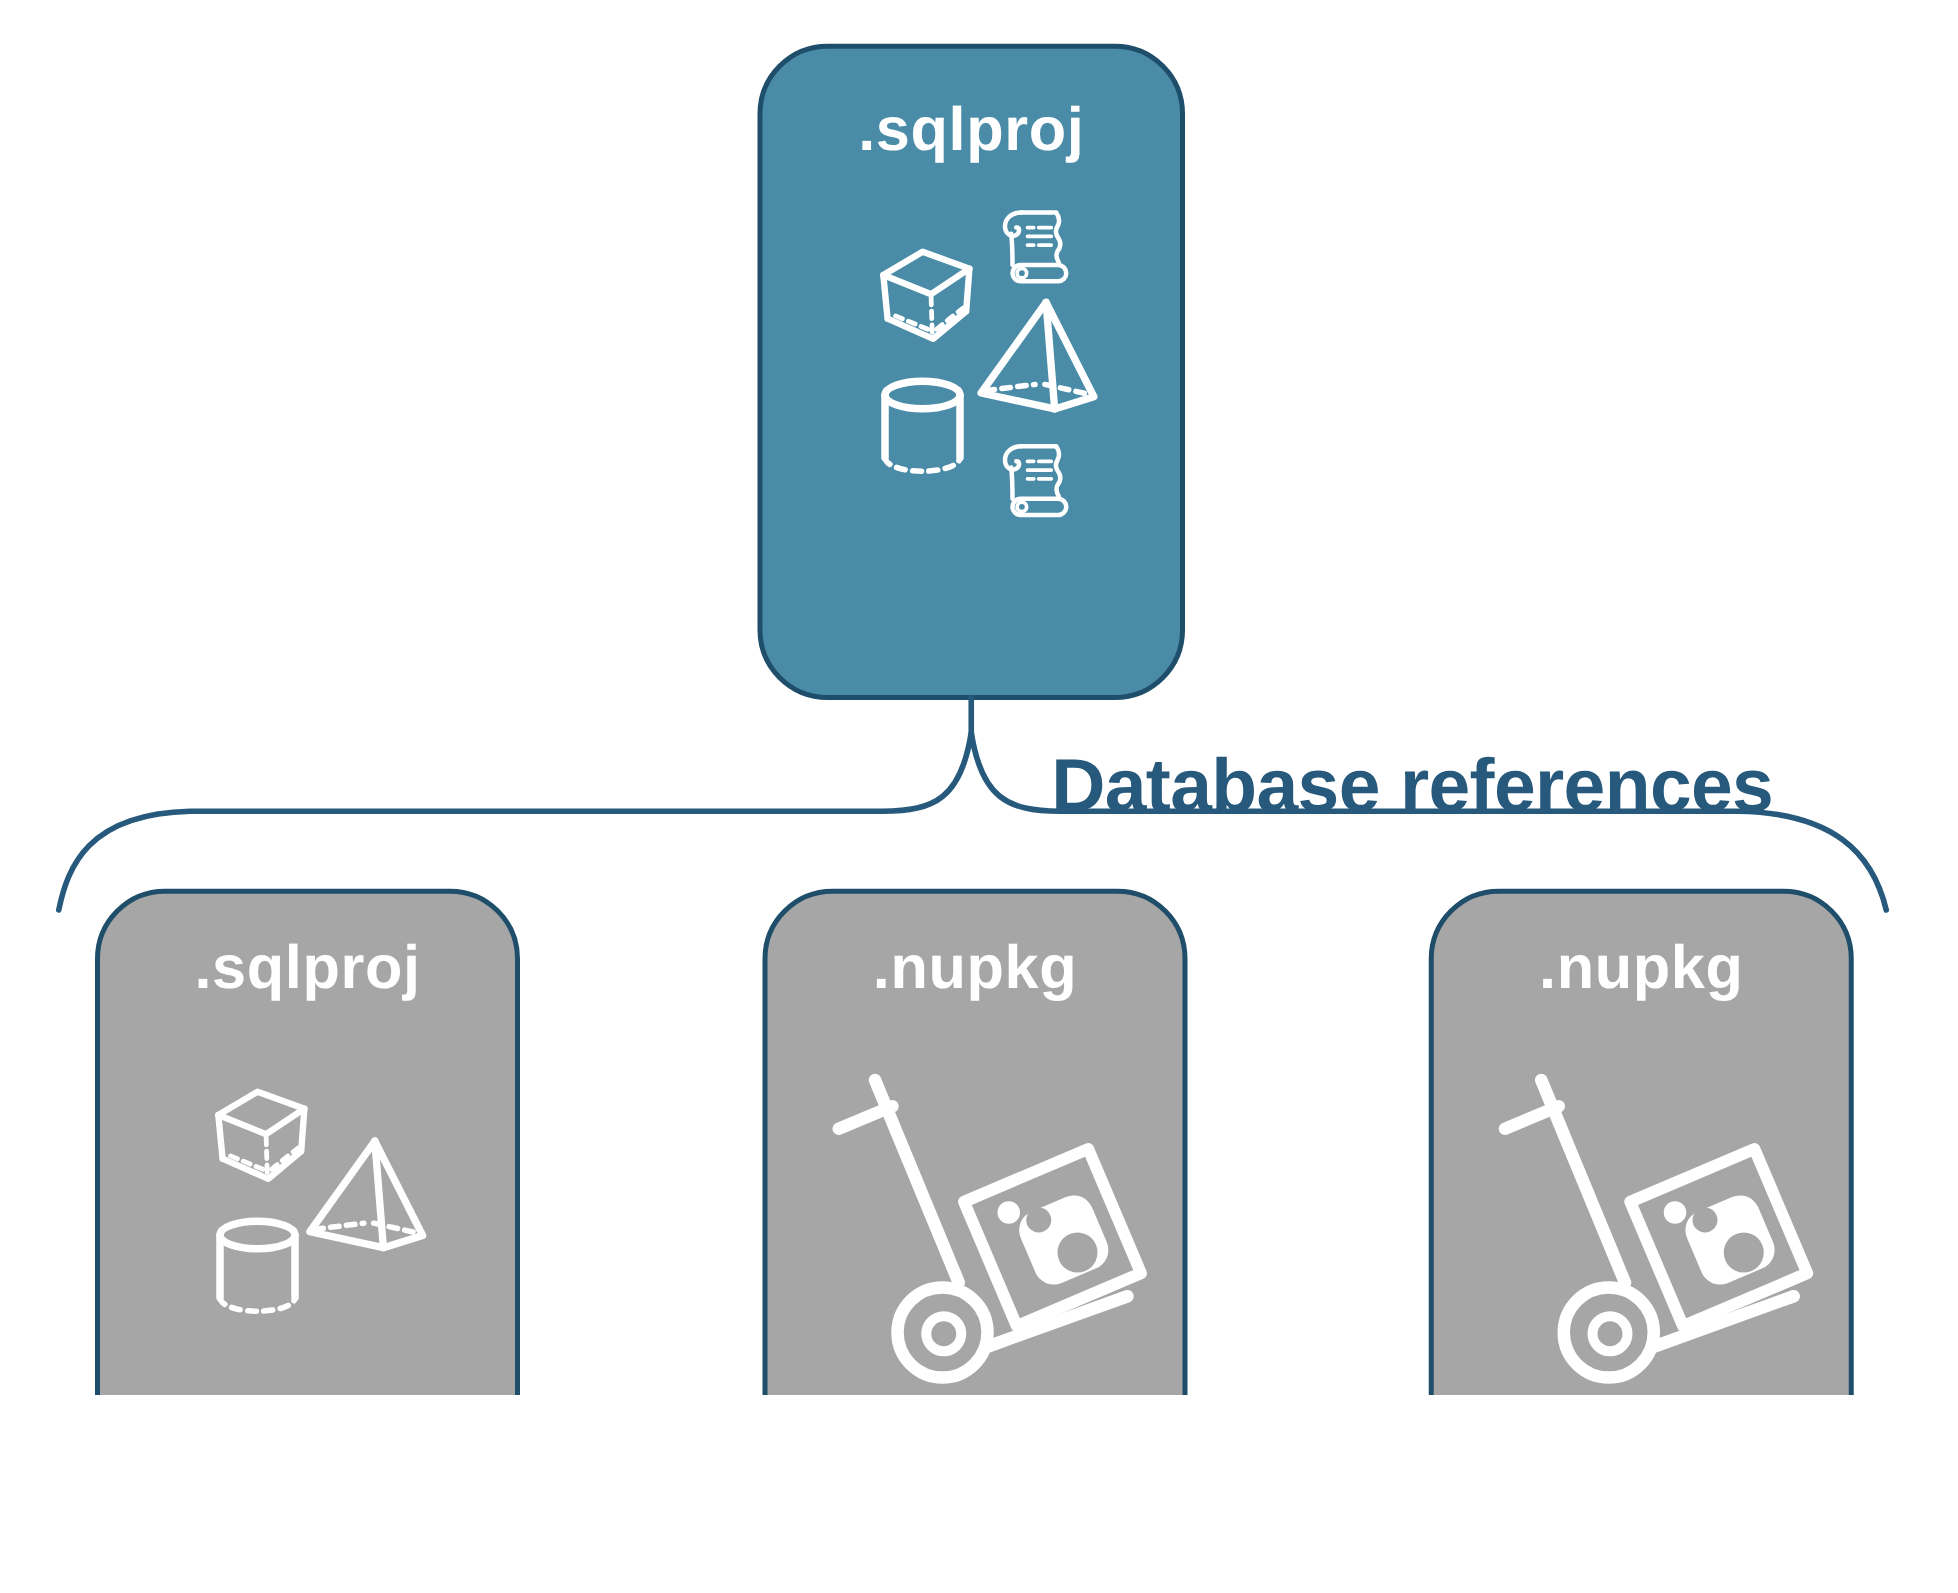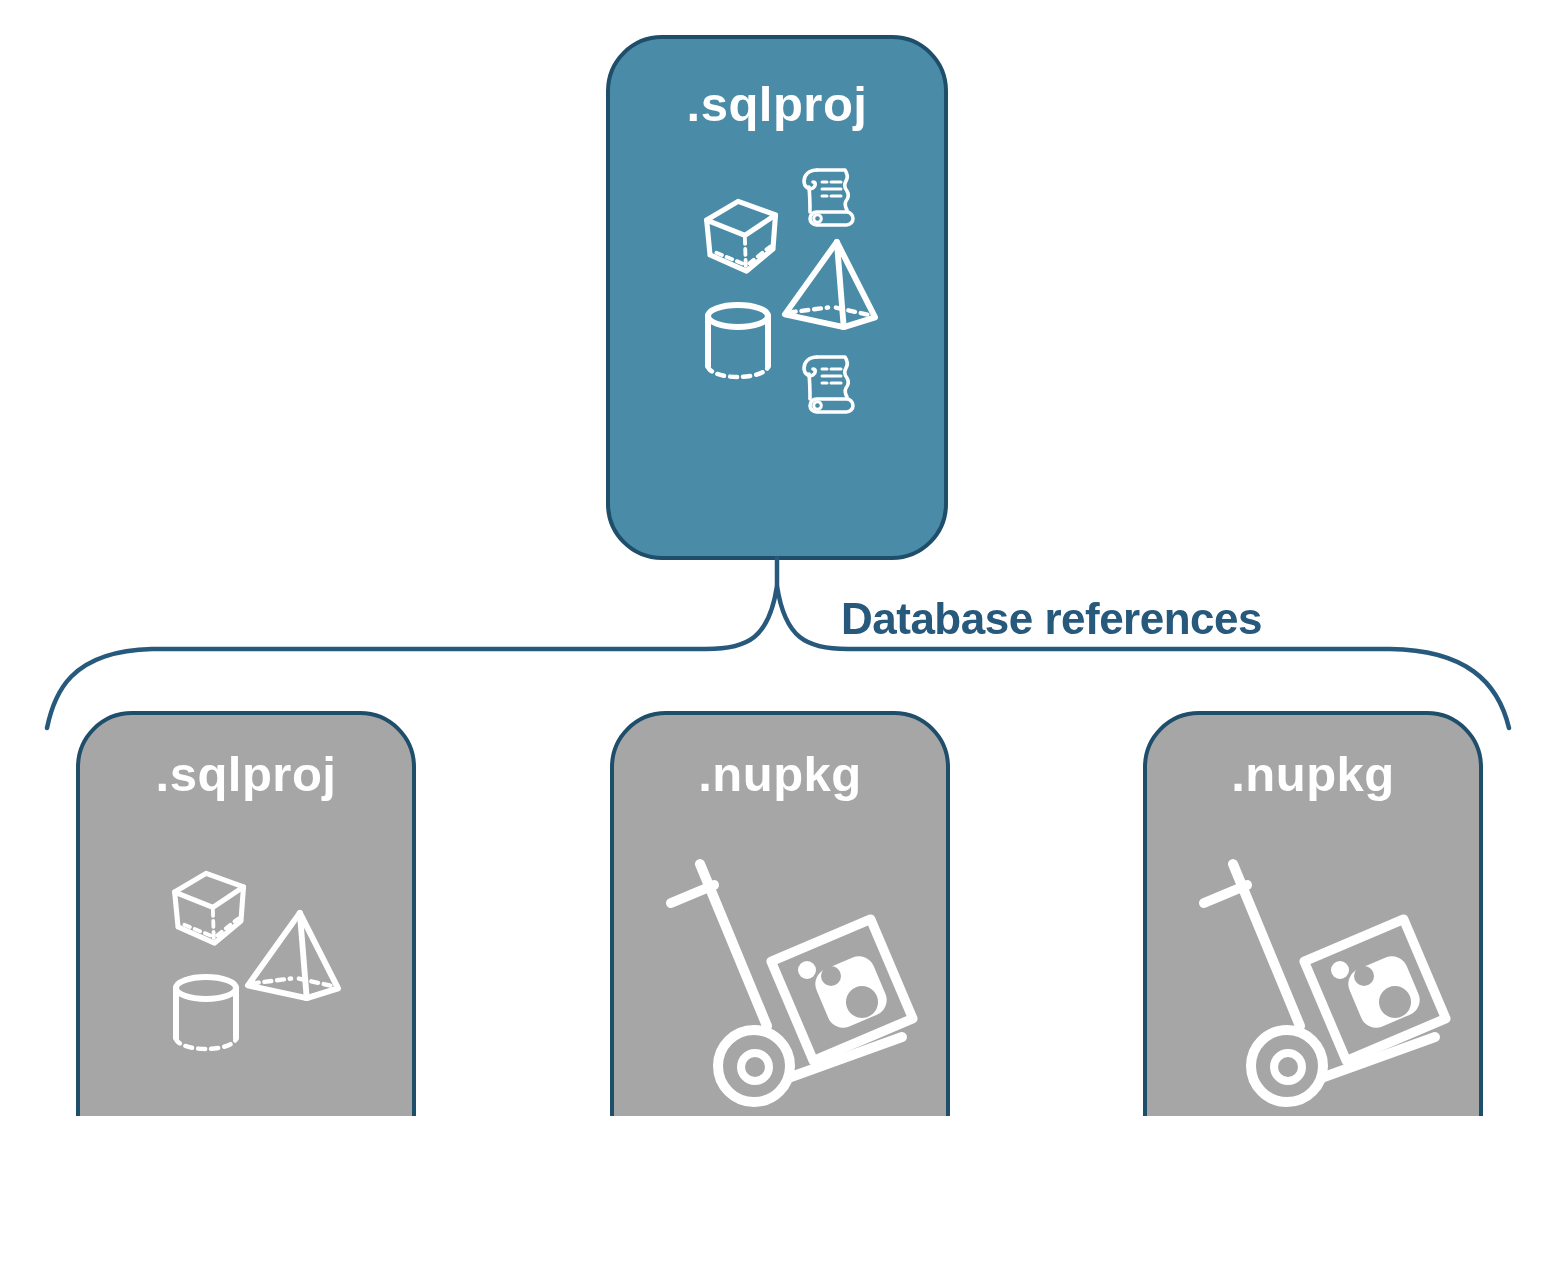--- a/index.html
+++ b/index.html
@@ -38,21 +38,21 @@
   .c1 .icons, .c2 .icons{left:50px;top:139px;}
   svg .ic{
     fill:none;stroke:var(--icon-stroke,#fff);
     stroke-linecap:round;stroke-linejoin:round;
   }
   svg .dash{stroke-dasharray:7 6;}
   .connector-svg{position:absolute;left:0;top:0;pointer-events:none;}
   .connector-label{
     position:absolute;left:841px;top:594px;
     color:var(--label-text,#26597C);
-    font-size:44px;font-weight:700;letter-spacing:-0.5px;
+    font-size:60px;font-weight:700;letter-spacing:-0.5px;
     white-space:nowrap;
   }
 </style>
 </head>
 <body>
 
 <svg width="0" height="0" style="position:absolute" aria-hidden="true">
   <defs>
     <symbol id="sym-cube" viewBox="0 0 100 96" overflow="visible">
       <path class="ic" stroke-width="6" d="M9 33 L46 11 L90 27 L54 51 Z"></path>

